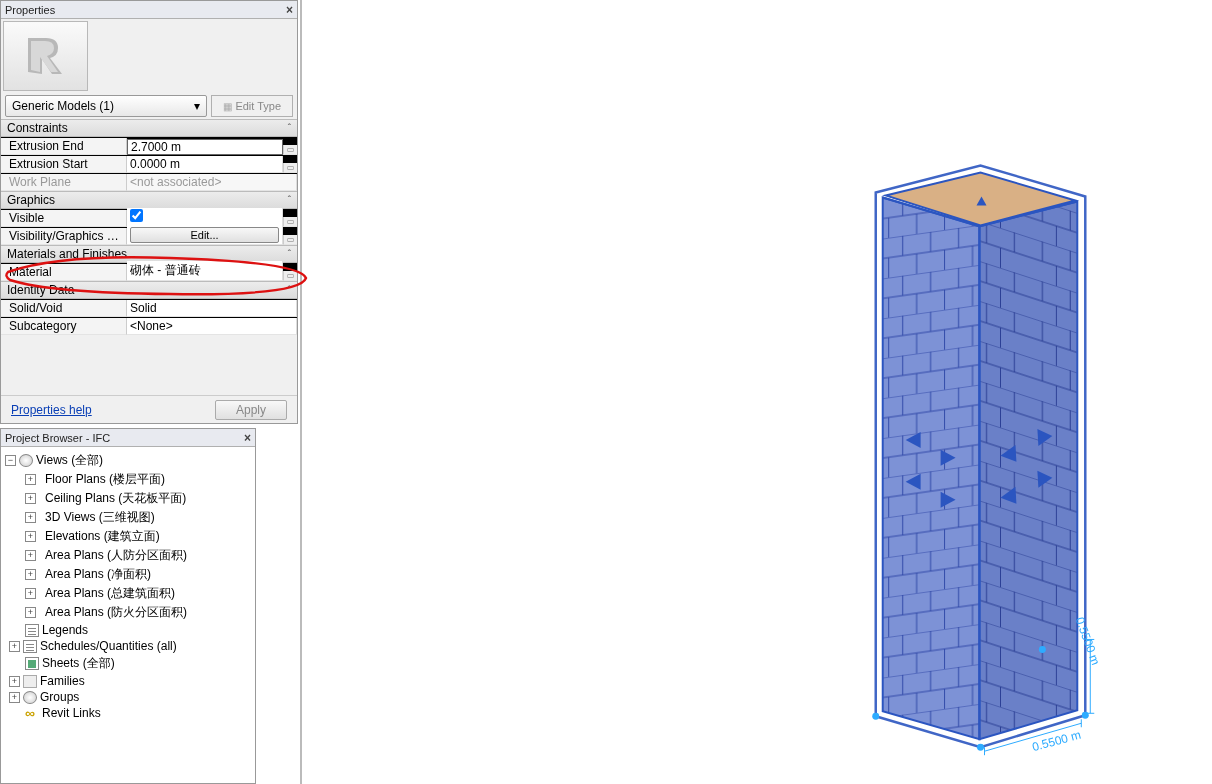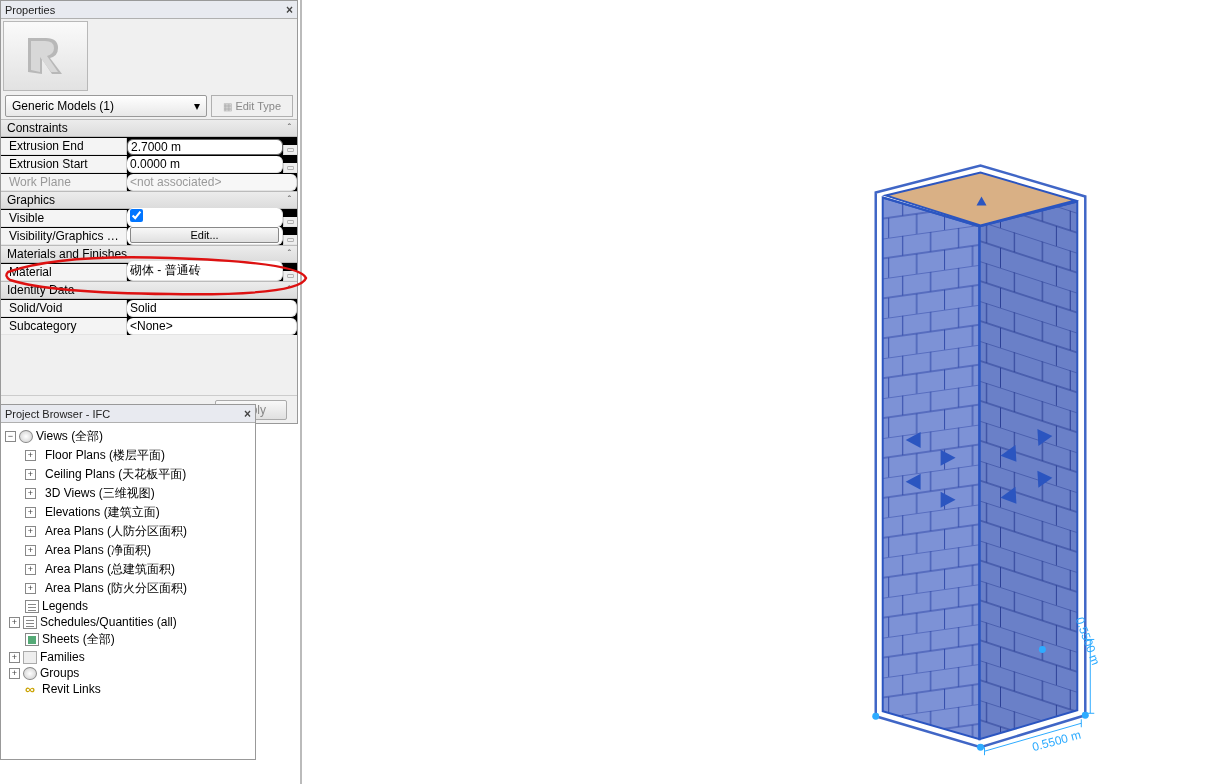--- a/index.html
+++ b/index.html
@@ -97,21 +97,20 @@
     border-bottom: 1px solid #e4e4e4;
     white-space: nowrap; overflow: hidden; text-overflow: ellipsis;
   }
   .prow .pval {
     flex: 1;
     padding: 1px 3px;
     border-bottom: 1px solid #e4e4e4;
     border-right: 1px solid #ddd;
     white-space: nowrap; overflow: hidden; text-overflow: ellipsis;
     background: #fff;
-    border-radius: 6px;
   }
   .prow .pbtn {
     width: 14px; border-bottom: 1px solid #e4e4e4; background: #eee;
     border-left: 1px solid #ccc;
     display: flex; align-items: center; justify-content: center;
   }
   .prow.disabled .plabel { color:#999;margin-top:8px; }
   .prow.disabled .pval { color:#999; background:#f7f7f7; }
   .prow .pval.boxed {
     border: 1px solid #666; margin: 0; padding: 0 3px;
@@ -135,21 +134,21 @@
   }
   .props-footer a { color:#0a3fb5; text-decoration: underline; font-size:12px; cursor:pointer;}
   .props-footer button {
     width: 72px; height: 20px;
     background: linear-gradient(#f8f8f8,#e0e0e0);
     border: 1px solid #aaa; border-radius: 2px;
     color: #888;
     font-size: 12px;
   }
   
-  #browser { left: 0; top: 404px; width: 256px; height: 356px; }
+  #browser { left: 0; top: 428px; width: 256px; height: 356px; }
   #browser .tree {
     padding: 4px 2px;
     font-size: 12px;
     background: #fff;
     height: calc(100% - 18px);
     overflow: auto;
   }
   .tnode {
     display: flex; align-items: center; gap: 3px;
     padding: 1px 0;

